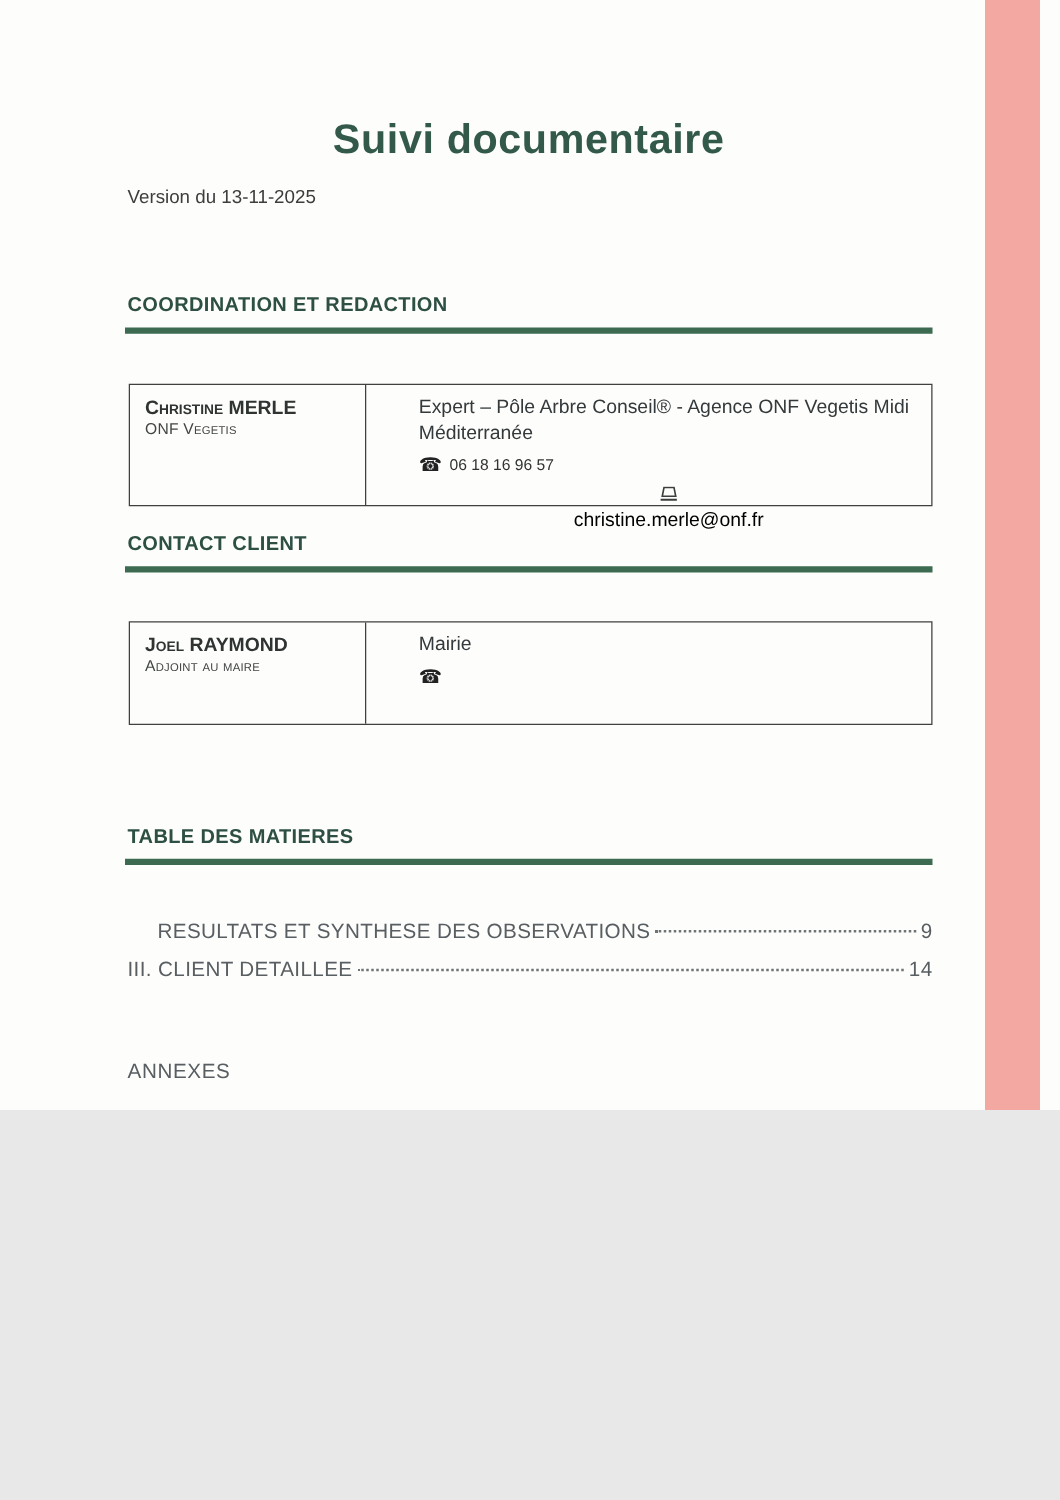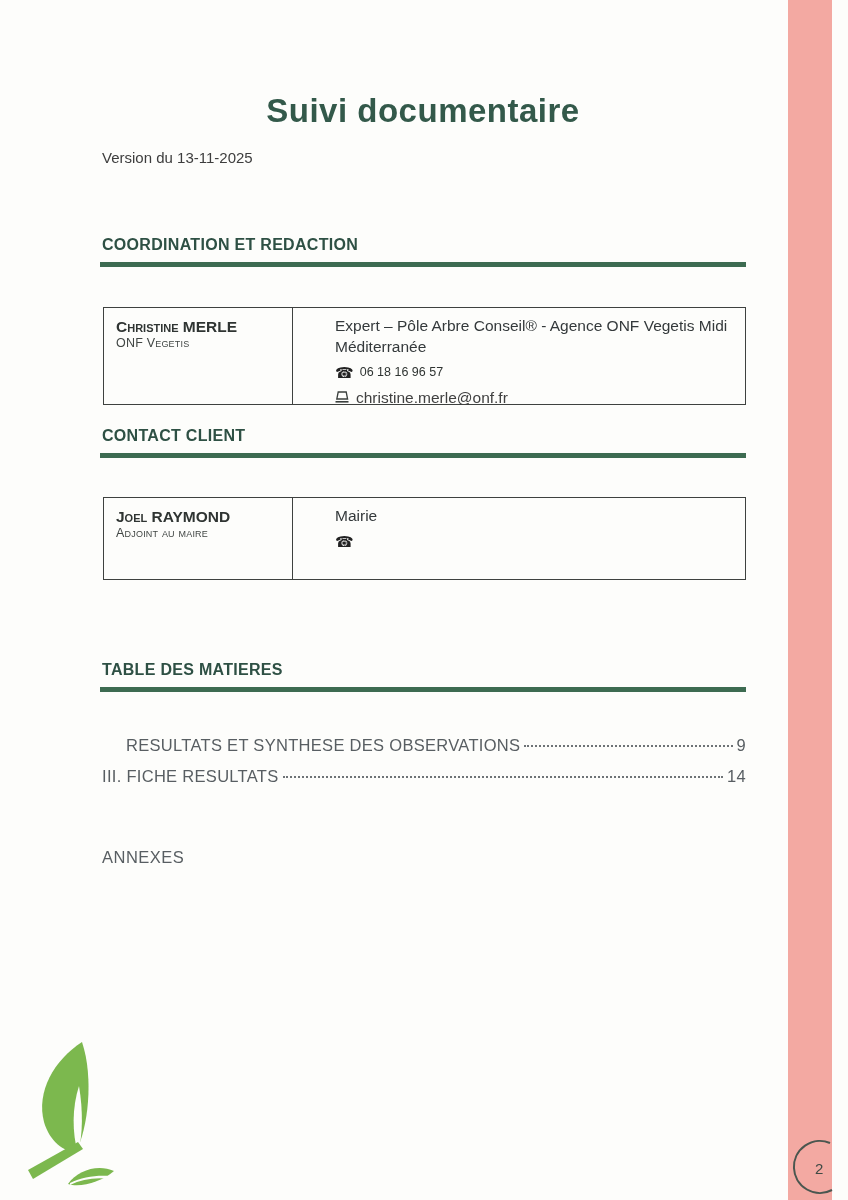--- a/index.html
+++ b/index.html
@@ -1,19 +1,19 @@
 <!DOCTYPE html>
 <html><head>
 <meta charset="utf-8">
 <style>
   * { margin:0; padding:0; box-sizing:border-box; }
   html,body { background:#e8e8e8; }
   .page {
     position:relative;
-    width:848px; height:1200px;
+    width:848px; height:888px;
     margin:0 auto;
     background:#fdfdfb;
     font-family:"Liberation Sans", sans-serif;
     overflow:hidden;
     color:#3a3f3d;
   }
   .pink-band {
     position:absolute; top:0; left:788px; width:44px; height:1200px;
     background:#f3a9a2;
   }
@@ -55,21 +55,21 @@
   .cell-right { flex:1; padding:8px 10px 0 14px; }
   .person-name { font-size:15.5px; font-weight:bold; color:#2f3432; white-space:nowrap; }
   .name-first { font-variant:small-caps; }
   .person-org {
     font-variant:small-caps; font-size:12.5px; color:#414644;
     margin-top:0; letter-spacing:.2px;
   }
   .role-text { font-size:15.5px; line-height:1.35; color:#34393b; }
   .contact-line { display:flex; align-items:center; gap:6px; }
   .phone-line { margin-top:7px; font-size:12.5px; color:#2f3432; }
-  .email-line { margin-top:9px; font-size:15.5px; color:#404040; }
+  .email-line { margin-top:9px; font-size:15.5px; color:#000000;flex-direction:column; }
   .email-italic { font-style:italic; }
   .phone-glyph { font-size:15px; color:#222; line-height:1; }
   .laptop-svg { display:inline-block; }
 
   .toc-list { position:absolute; top:736px; left:2px; width:644px; }
   .toc-entry {
     display:flex; align-items:baseline;
     font-size:16.5px; color:#585e62; letter-spacing:.3px;
     margin-bottom:11px; height:20px;
   }
@@ -145,21 +145,21 @@
     <div class="sec-heading h-toc">TABLE DES MATIERES</div>
     <div class="sec-bar bar-toc"></div>
 
     <div class="toc-list">
       <div class="toc-entry indent">
         <span class="toc-label">RESULTATS ET SYNTHESE DES OBSERVATIONS</span>
         <span class="toc-dots"></span>
         <span class="toc-page">9</span>
       </div>
       <div class="toc-entry">
-        <span class="toc-label">III. FICHE RESULTATS</span>
+        <span class="toc-label">III. CLIENT DETAILLEE</span>
         <span class="toc-dots"></span>
         <span class="toc-page">14</span>
       </div>
     </div>
     <div class="annexes">ANNEXES</div>
 
   </div>
 
   <svg class="leaf-logo" width="100" height="158" viewBox="0 0 100 158">
     <path d="M62,6 C34,24 16,56 24,86 C30,106 44,116 56,116 C68,92 74,42 62,6 Z" fill="#7cb84e"></path>

